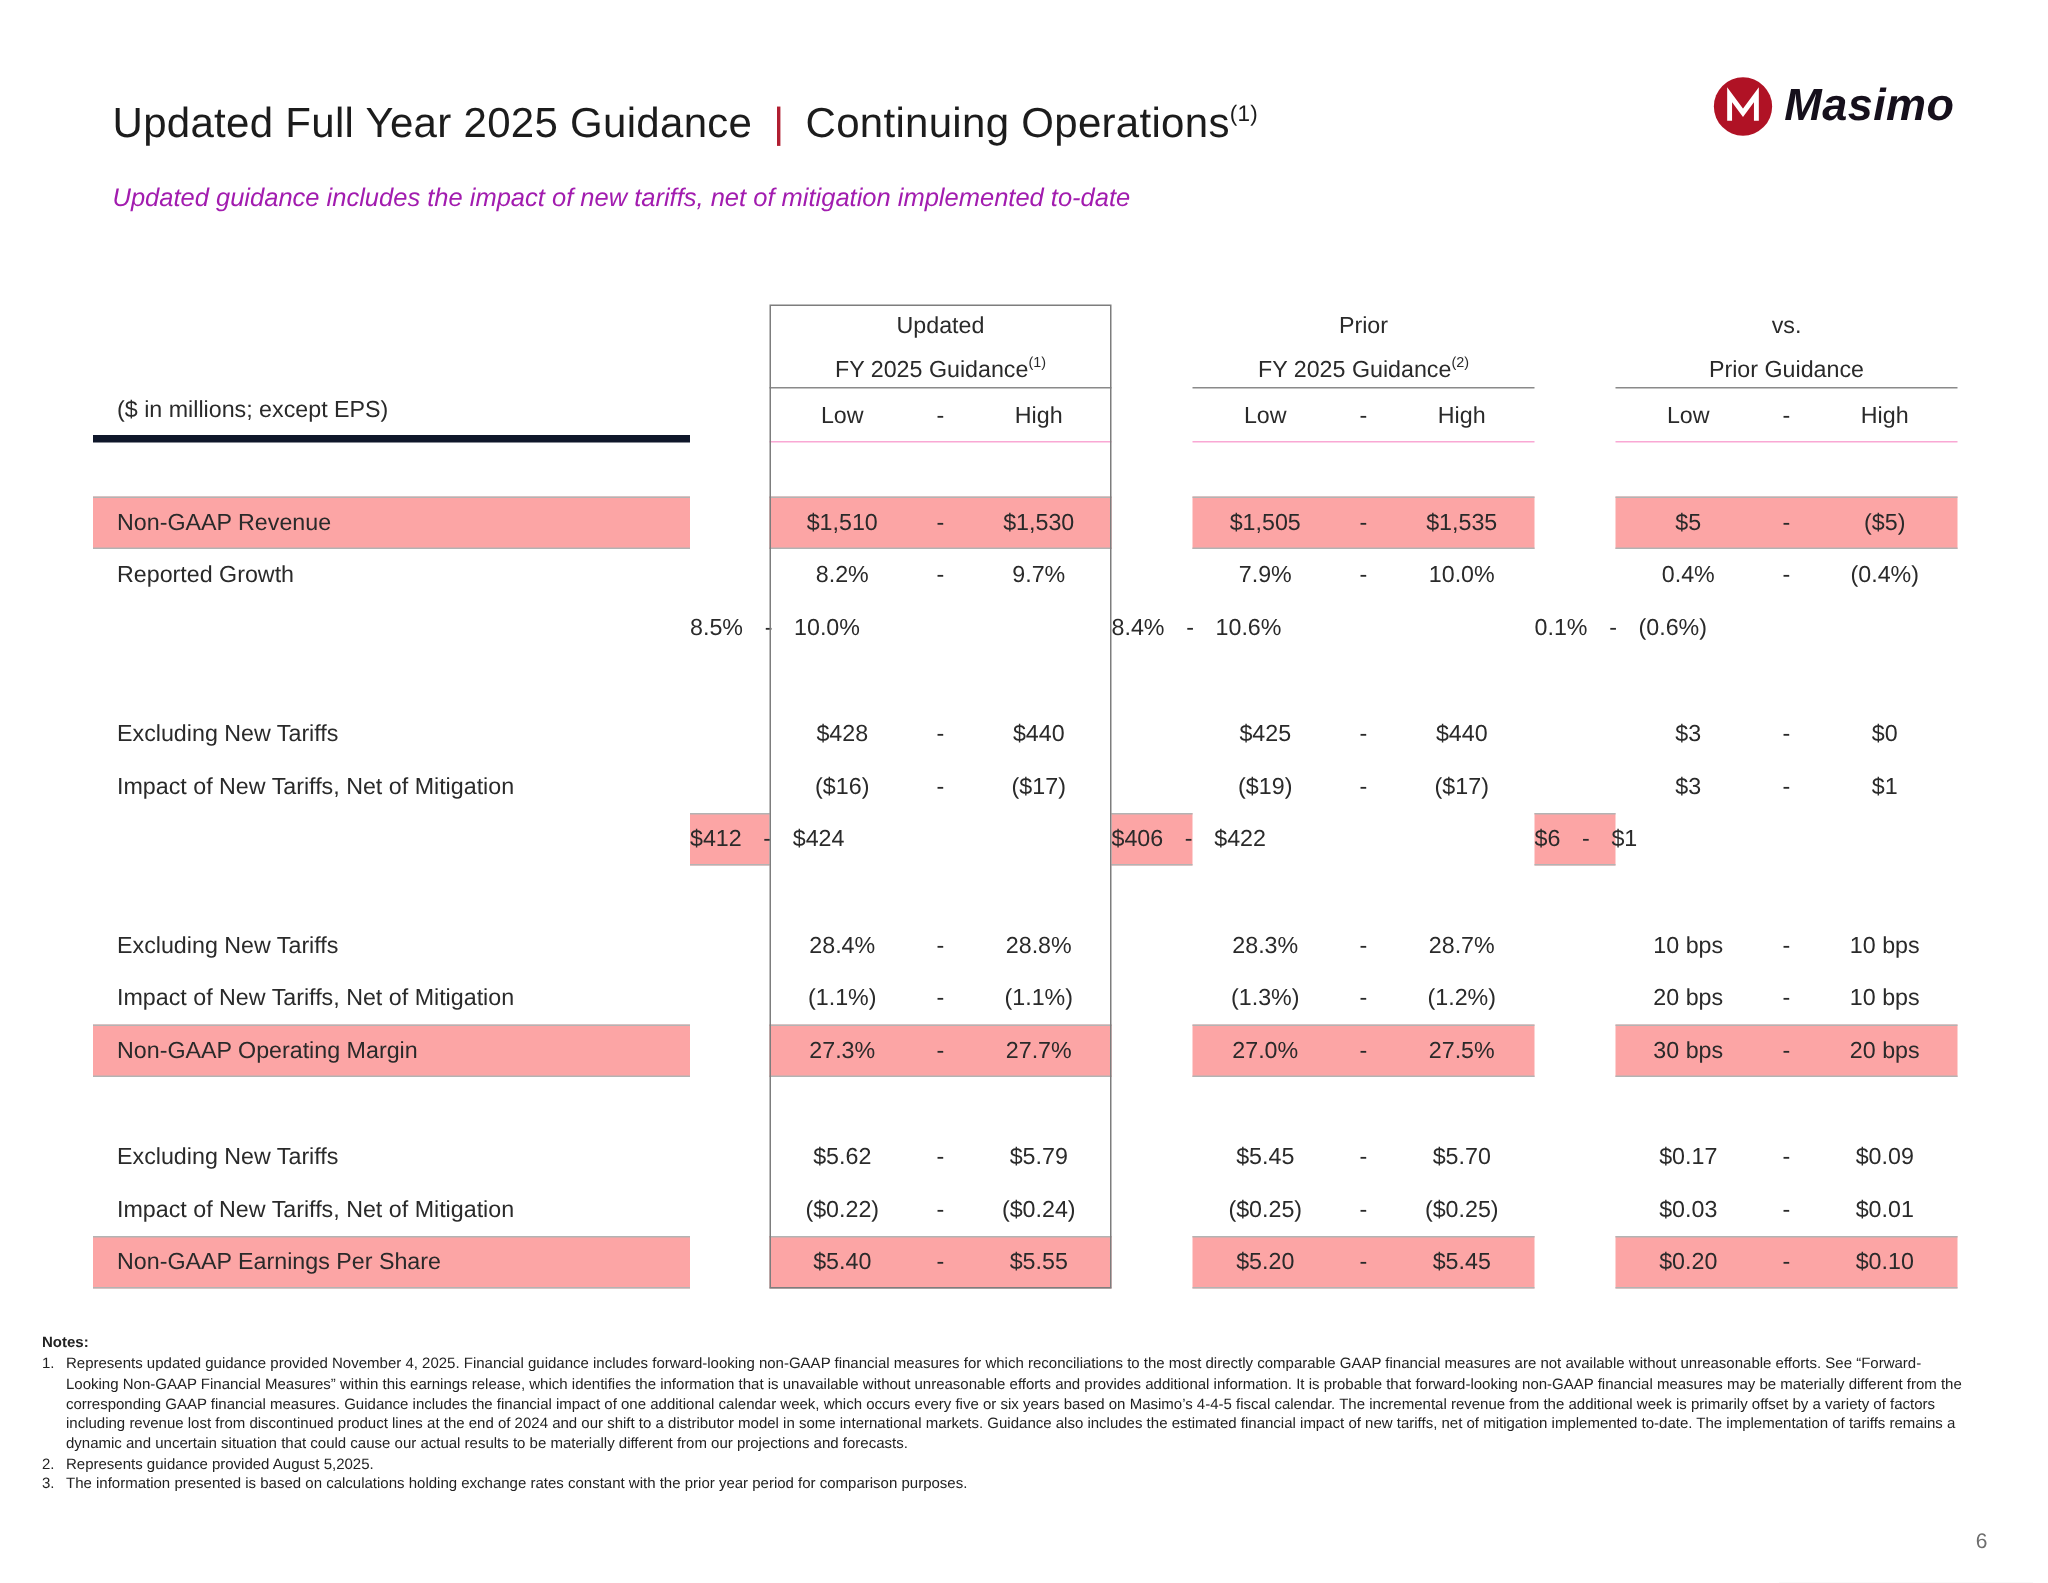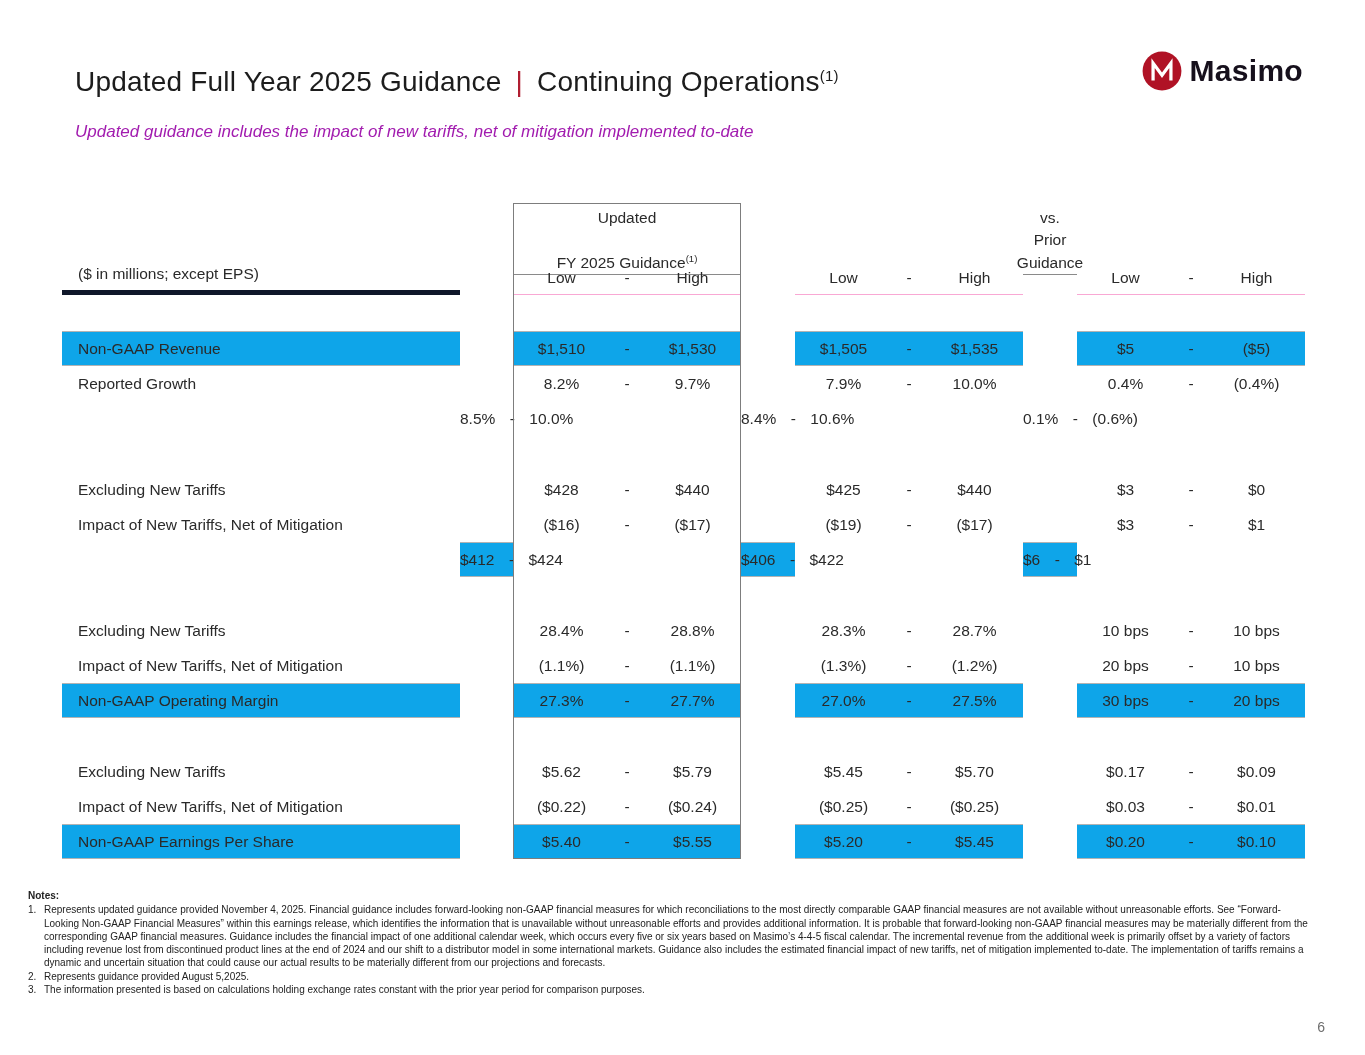--- a/index.html
+++ b/index.html
@@ -8,37 +8,37 @@
     position: relative; width: 1365px; height: 1055px;
     background: #ffffff; overflow: hidden; margin: 0 auto;
     color: #1f1f1f;
   }
   
   .title-row { position: absolute; left: 75px; top: 66px; font-size: 28px; font-weight: 400; color: #1c1c1c; letter-spacing: 0.2px; }
   .title-divider { color: #b01e31; padding: 0 14px; font-weight: 300; }
   .title-sup { font-size: 15px; vertical-align: super; line-height: 0; }
   .subtitle { position: absolute; left: 75px; top: 122px; font-size: 17px; font-style: italic; color: #a21caf; }
   
-  .logo { position: absolute; top: 50px; right: 62px; display: flex; align-items: center; gap: 7px; }
+  .logo { position: absolute; top: 50px; right: 62px; display: flex; align-items: center; gap: 7px; font-style: italic; }
   .logo-text { font-size: 30px; font-weight: 600; color: #16101c; letter-spacing: 0.3px; }
   
   .table-wrap { position: absolute; left: 62px; top: 203px; width: 1243px; }
   .updated-box { position: absolute; left: 451px; top: 0; width: 228px; height: 100%; border: 1.5px solid #7d7d7d; pointer-events: none; z-index: 3; }
   .trow { display: grid; grid-template-columns: 398px 53px 228px 54px 228px 54px 228px; height: 35px; }
   .trow.spacer { height: 36px; }
   .trow.header1 { height: 56px; }
   .trow.header2 { height: 36px; }
   .cell { height: 100%; }
   .label-cell { display: flex; align-items: center; padding-left: 16px; font-size: 15.5px; color: #2a2a2a; }
   .group-cell { display: grid; grid-template-columns: 1fr 34px 1fr; align-items: center; font-size: 15.5px; color: #2a2a2a; }
   .group-cell .val, .group-cell .dash { text-align: center; }
   .ghead { display: flex; flex-direction: column; justify-content: space-between; text-align: center; border-bottom: 1px solid #8a8a8a; font-size: 15.5px; line-height: 1.45; padding-top: 4px; }
   .header2 .label-cell { align-items: flex-end; padding-bottom: 7px; border-bottom: 5px solid #0f172a; }
   .header2 .group-cell { align-items: end; padding-bottom: 7px; border-bottom: 1px solid #f9a8d4; }
-  .shaded .label-cell, .shaded .group-cell { background: #0ea5e9; border-top: 1px solid #b3b3b3; border-bottom: 1px solid #b3b3b3; }
+  .shaded .label-cell, .shaded .group-cell { background: #fca5a5; border-top: 1px solid #b3b3b3; border-bottom: 1px solid #b3b3b3; }
   sup { font-size: 0.62em; vertical-align: super; line-height: 0; }
   
   .notes { position: absolute; left: 28px; top: 889px; width: 1280px; font-size: 10px; line-height: 1.33; color: #222; }
   .notes-heading { font-weight: 700; margin-bottom: 1px; }
   .note-item { display: flex; }
   .note-num { width: 16px; flex: none; }
   .note-text { flex: 1; }
   .page-number { position: absolute; right: 40px; bottom: 20px; font-size: 14px; color: #6e6e6e; }
 </style>
 </head>
@@ -63,20 +63,24 @@
     <div class="updated-box"></div>
 
     <div class="trow header1">
       <div class="cell label-cell"></div>
       <div class="cell gap"></div>
       <div class="cell group-cell ghead">
         <div>Updated</div>
         <div><span>FY 2025 Guidance</span><sup>(1)</sup></div>
       </div>
       <div class="cell gap"></div>
+      <div class="cell group-cell ghead">
+        <div>Prior</div>
+        <div><span>FY 2025 Guidance</span><sup>(2)</sup></div>
+      </div>
       <div class="cell gap"></div>
       <div class="cell group-cell ghead">
         <div>vs.</div>
         <div><span>Prior Guidance</span><sup></sup></div>
       </div>
     </div>
 
     <div class="trow header2">
       <div class="cell label-cell">($ in millions; except EPS)</div>
       <div class="cell gap"></div>

